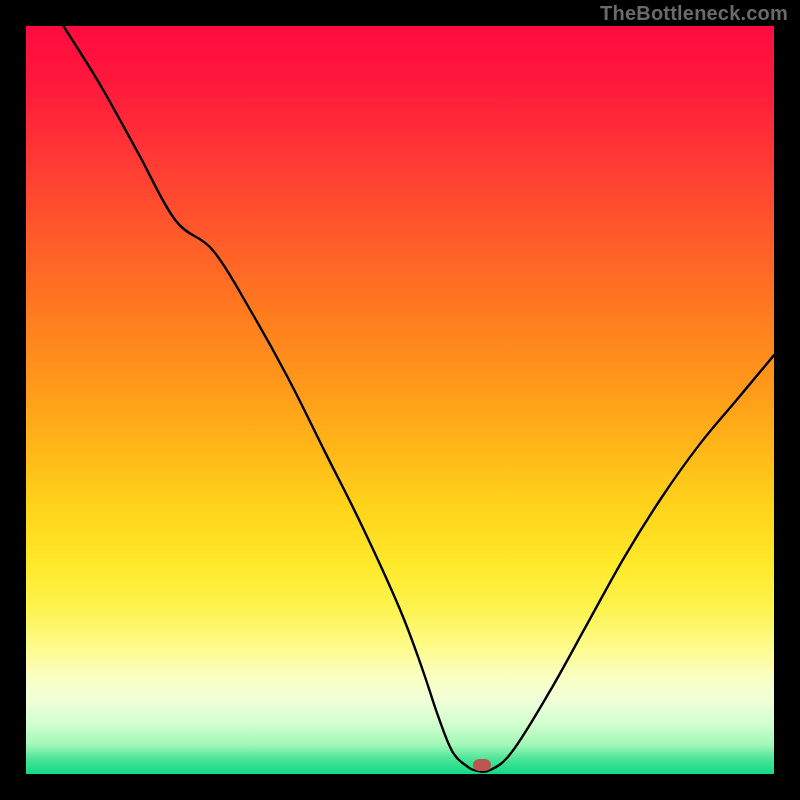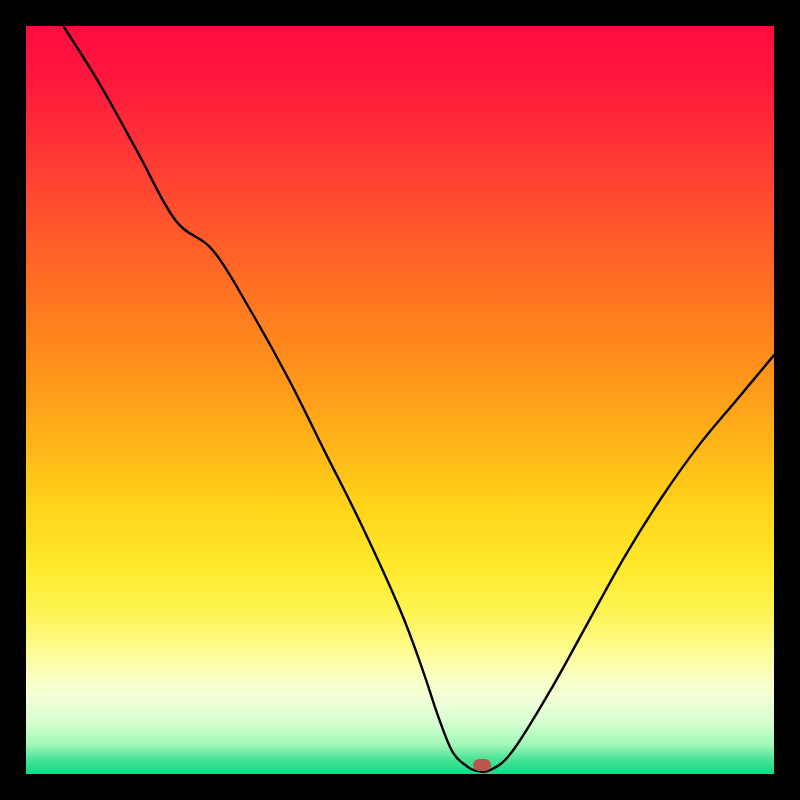--- a/index.html
+++ b/index.html
@@ -67,20 +67,21 @@
     border-radius: 6px / 6px;
     background: #bb564e;
     transform: translate(-50%, -50%);
   }
 </style>
 </head>
 <body>
 
 <div class="frame">
 
+  <div class="attribution">TheBottleneck.com</div>
 
   <div class="plot-area">
     <svg class="curve" viewBox="0 0 748 748" preserveAspectRatio="none">
       <path id="curve-path" d="M 37.4 0 C 44.132 10.771199999999984 61.336 36.9511999999999 74.8 59.83999999999992 C 88.264 82.72879999999994 98.736 102.92480000000006 112.2 127.16000000000008 C 125.664 151.3952000000001 136.136 176.97680000000003 149.6 194.48000000000002 C 163.064 211.9832 173.536 208.24319999999997 187 224.39999999999998 C 200.464 240.55679999999998 210.936 261.3512 224.4 284.24 C 237.864 307.1288 248.336 325.9784 261.8 351.56 C 275.264 377.1416 285.736 399.432 299.2 426.36 C 312.664 453.288 323.136 472.88559999999995 336.6 501.15999999999997 C 350.064 529.4344 363.2288 557.8584000000001 374 583.44 C 384.7712 609.0216 389.70799999999997 624.4304 396.44 643.28 C 403.172 662.1296 406.0144 673.3496 411.40000000000003 688.16 C 416.78560000000004 702.9703999999999 420.97439999999995 716.1351999999999 426.35999999999996 725.56 C 431.74559999999997 734.9848 437.2808 737.154 441.32 740.52 C 445.3592 743.886 444.7608 743.5868 448.8 744.26 C 452.8392 744.9331999999999 457.028 747.626 463.76 744.26 C 470.49199999999996 740.894 475.42879999999997 739.6972 486.2 725.56 C 496.9712 711.4227999999999 510.136 688.6088 523.6 665.72 C 537.0640000000001 642.8312000000001 547.5360000000001 622.6351999999999 561 598.4 C 574.4639999999999 574.1648 584.936 553.9688 598.4 531.08 C 611.8639999999999 508.19120000000004 622.3359999999999 491.43600000000004 635.8 471.24 C 649.264 451.044 659.736 436.3832 673.2 418.88 C 686.6640000000001 401.3768 697.1360000000001 390.15680000000003 710.6 374 C 724.064 357.84319999999997 741.268 337.19839999999994 748 329.11999999999995" fill="none" stroke="#000" stroke-width="2.4" stroke-linecap="round" stroke-linejoin="round"></path>
     </svg>
     <div class="marker" id="min-marker" style="left: 456.28px; top: 739.024px;"></div>
   </div>
 
 </div>
 

